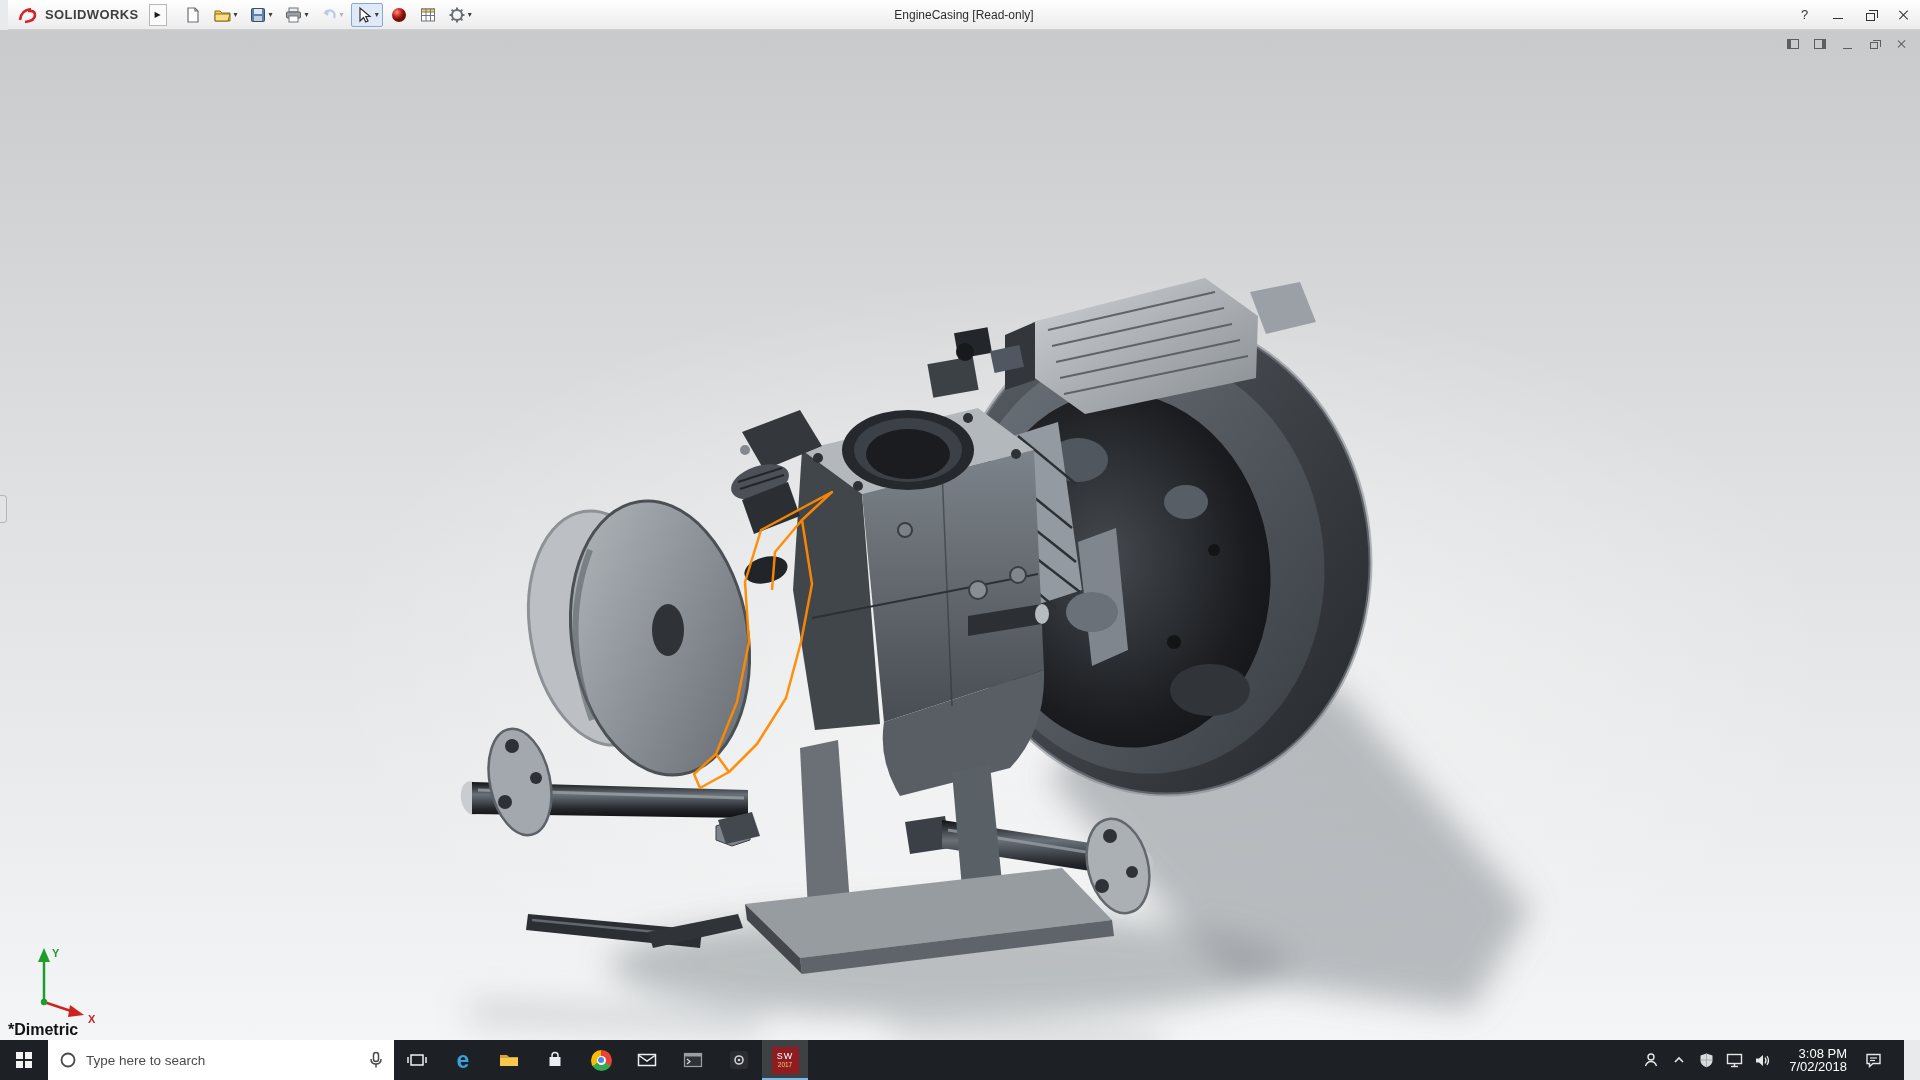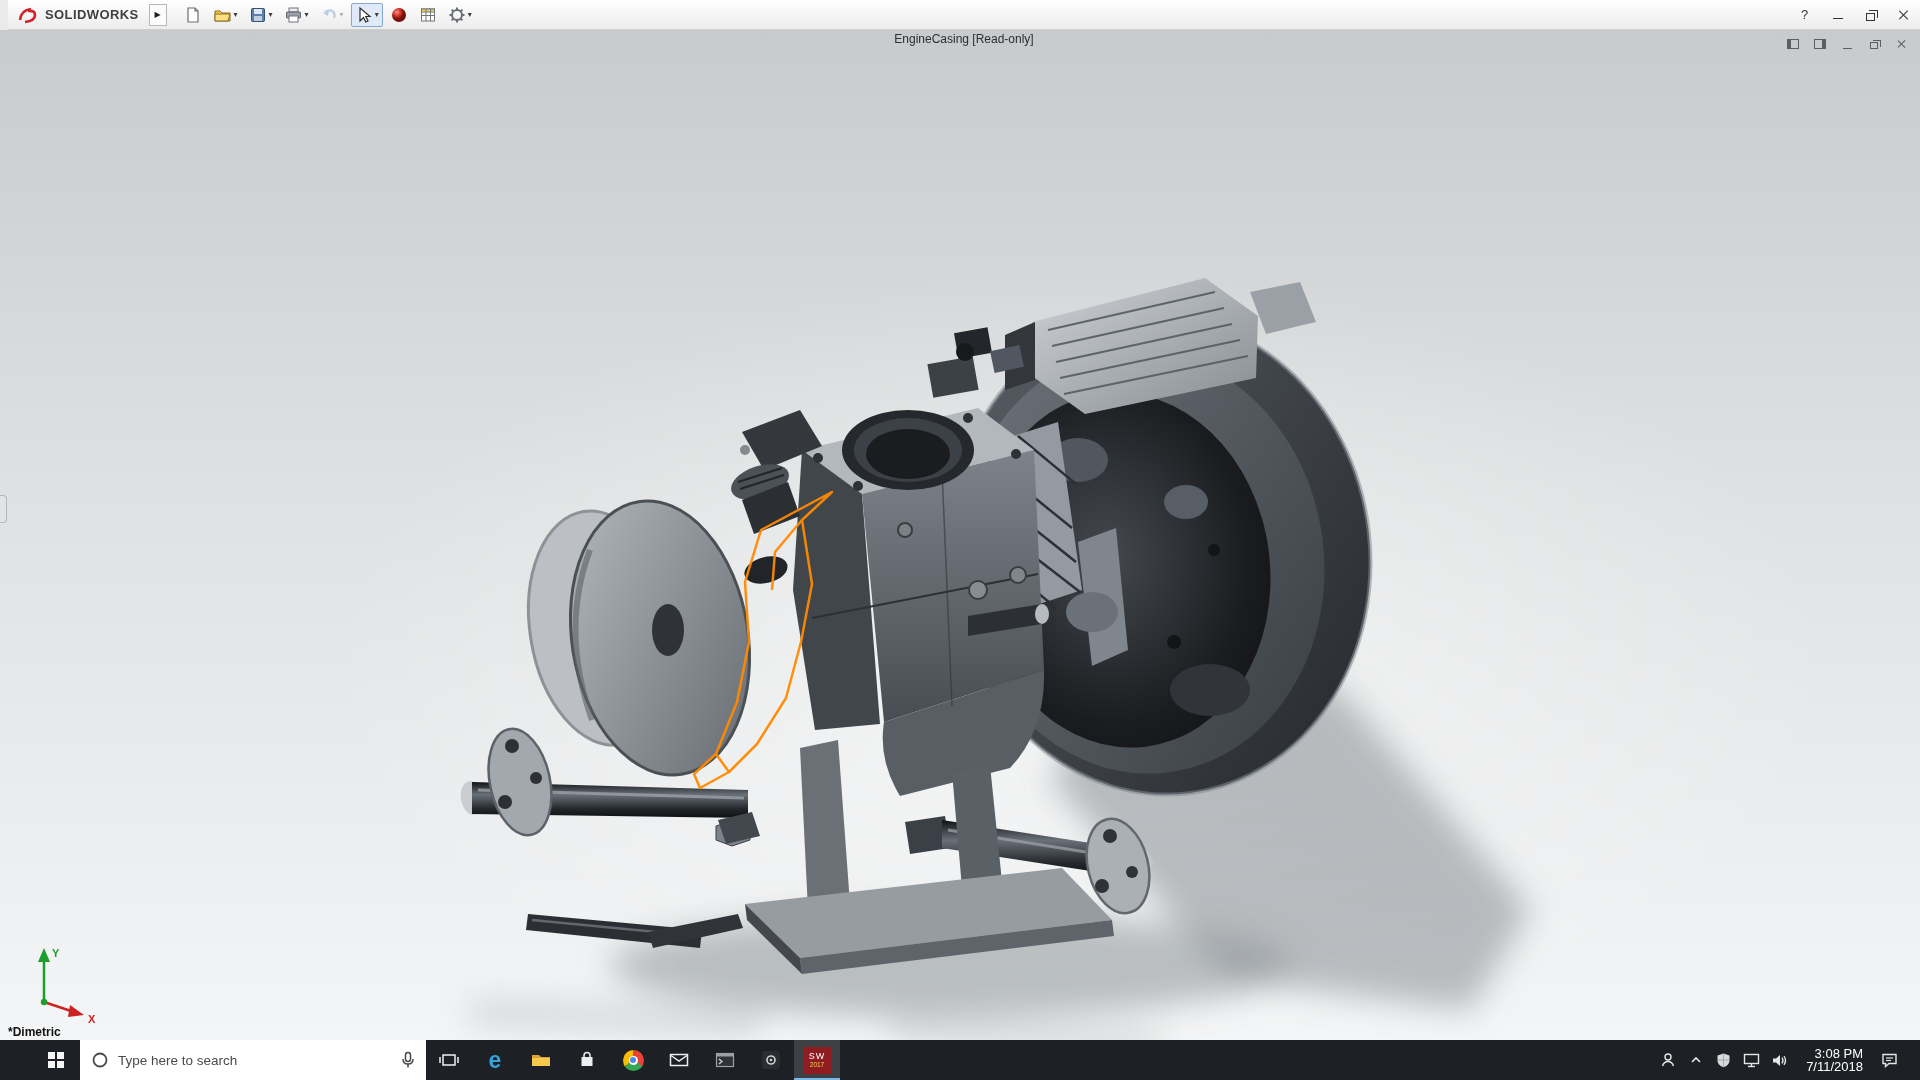--- a/index.html
+++ b/index.html
@@ -13,21 +13,21 @@
   .brand-text { font-weight:bold; color:#3f3f41; font-size:13px; letter-spacing:.4px; }
   .flyout-btn { width:18px; height:22px; border:1px solid #b6b7b9; background:#fbfbfb;
     display:flex; align-items:center; justify-content:center; font-size:8px; color:#1d1d1d; margin-left:4px; }
   .toolbar { display:flex; align-items:center; margin-left:10px; }
   .tb-btn { height:24px; display:flex; align-items:center; padding:0 3px; border:1px solid transparent;
     border-radius:2px; margin-left:3px; }
   .tb-btn.active { border-color:#88a9ce; background:#dfe9f7; }
   .tb-btn.disabled { opacity:.35; }
   .caret { font-size:8px; color:#3c3c3c; margin-left:2px; line-height:1; }
   .window-title { position:absolute; left:50%; top:0; height:30px; display:flex; align-items:center;
-    transform:translateX(-50%); font-size:12px; color:#2e2e2e;margin-top:24px; }
+    transform:translateX(-50%); font-size:12px; color:#2e2e2e; }
   .win-controls { margin-left:auto; display:flex; height:100%; }
   .win-btn { width:33px; height:100%; display:flex; align-items:center; justify-content:center;
     color:#333; font-size:13px; }
   .ctl-min i { display:block; width:10px; height:1px; background:#333; margin-top:8px; }
   .ctl-max i { display:block; width:9px; height:8px; border:1px solid #333; position:relative; margin-top:4px; }
   .ctl-max i::before { content:""; position:absolute; left:2px; top:-4px; width:8px; height:7px;
     border-top:1px solid #333; border-right:1px solid #333; }
   .ctl-close i { position:relative; display:block; width:12px; height:12px; }
   .ctl-close i::before, .ctl-close i::after { content:""; position:absolute; left:5.5px; top:0;
     width:1.4px; height:12px; background:#333; }
@@ -45,26 +45,26 @@
   .dmin { display:block; width:9px; height:1px; background:#5a5f64; margin-top:9px; }
   .dmax { display:block; width:8px; height:7px; border:1px solid #5a5f64; position:relative; margin-top:3px; }
   .dmax::before { content:""; position:absolute; left:2px; top:-3px; width:7px; height:6px;
     border-top:1px solid #5a5f64; border-right:1px solid #5a5f64; }
   .dclose { position:relative; display:block; width:10px; height:10px; }
   .dclose::before, .dclose::after { content:""; position:absolute; left:4.5px; top:0; width:1.3px; height:10px; background:#5a5f64; }
   .dclose::before { transform:rotate(45deg); } .dclose::after { transform:rotate(-45deg); }
 
   .panel-tab { position:absolute; left:0; top:465px; width:7px; height:28px; background:#e2e3e5;
     border:1px solid #b4b6b8; border-left:none; border-radius:0 4px 4px 0; z-index:4; }
-  .orientation-label { position:absolute; left:8px; bottom:1px; font-size:12px; font-weight:bold; color:#121212; z-index:4;text-align:center; }
+  .orientation-label { position:absolute; left:8px; bottom:1px; font-size:16px; font-weight:bold; color:#121212; z-index:4;text-align:center; }
   .triad { position:absolute; left:12px; bottom:14px; z-index:4; }
 
   
-  .taskbar { position:absolute; left:0; right:0; bottom:0; height:40px; background:#1d2024;
-    display:flex; align-items:stretch; z-index:30;padding-left:32px; }
+  .taskbar { position:absolute; left:0; right:16px; bottom:0; height:40px; background:#1d2024;
+    display:flex; align-items:stretch; z-index:30; }
   .tb-start { width:48px; display:flex; align-items:center; justify-content:center; }
   .win-logo { display:grid; grid-template-columns:7px 7px; grid-template-rows:7px 7px; gap:1.5px; }
   .win-logo span { background:#f4f4f4; display:block; }
   .search-box { width:346px; background:#ffffff; display:flex; align-items:center; gap:9px; padding:0 11px; }
   .search-box input { flex:1; border:none; outline:none; font-size:13.5px; color:#3c3c3c; background:transparent;
     font-family:"Liberation Sans", sans-serif; }
   .search-box input::placeholder { color:#4a4a4a; opacity:1; }
   .app-btn { width:46px; display:flex; align-items:center; justify-content:center; position:relative; }
   .app-btn.active { background:rgba(255,255,255,.15); box-shadow:inset 0 -2px 0 #79b8e8; }
   .edge-glyph { font-size:23px; font-weight:bold; color:#36a3dd; line-height:1; }
@@ -538,21 +538,21 @@
     </div>
     <div class="tray-icon">
       <svg width="17" height="15" viewBox="0 0 17 15">
         <polygon points="2,5.5 5,5.5 9,2 9,13 5,9.5 2,9.5" fill="#e6e6e6"></polygon>
         <path d="M11 4.5 q2 3 0 6" fill="none" stroke="#e6e6e6" stroke-width="1.3"></path>
         <path d="M13 3 q3 4.5 0 9" fill="none" stroke="#e6e6e6" stroke-width="1.3"></path>
       </svg>
     </div>
     <div class="clock">
       <span>3:08 PM</span>
-      <span>7/11/2018</span>
+      <span>7/02/2018</span>
     </div>
     <div class="tray-icon">
       <svg width="17" height="16" viewBox="0 0 17 16">
         <path d="M2 2.5 h13 v9 h-7 l-3.5 3 v-3 h-2.5 z" fill="none" stroke="#e6e6e6" stroke-width="1.4"></path>
         <line x1="5" y1="6" x2="12" y2="6" stroke="#e6e6e6" stroke-width="1.2"></line>
         <line x1="5" y1="8.5" x2="10" y2="8.5" stroke="#e6e6e6" stroke-width="1.2"></line>
       </svg>
     </div>
     <div class="show-desktop"></div>
   </div>

